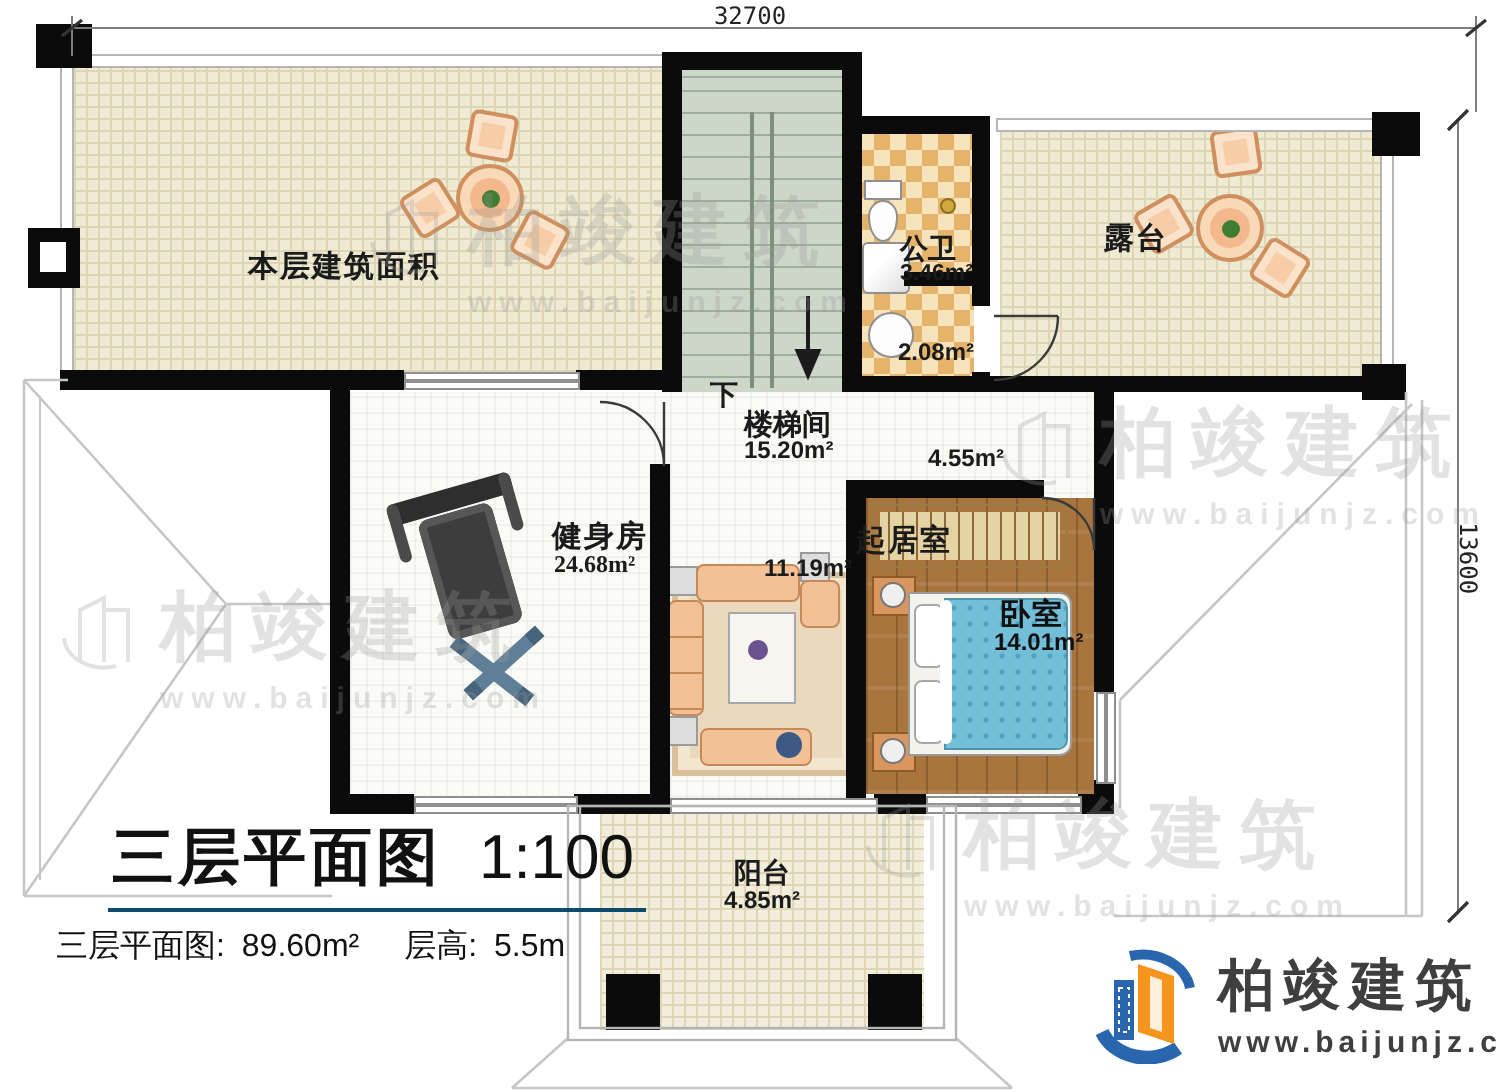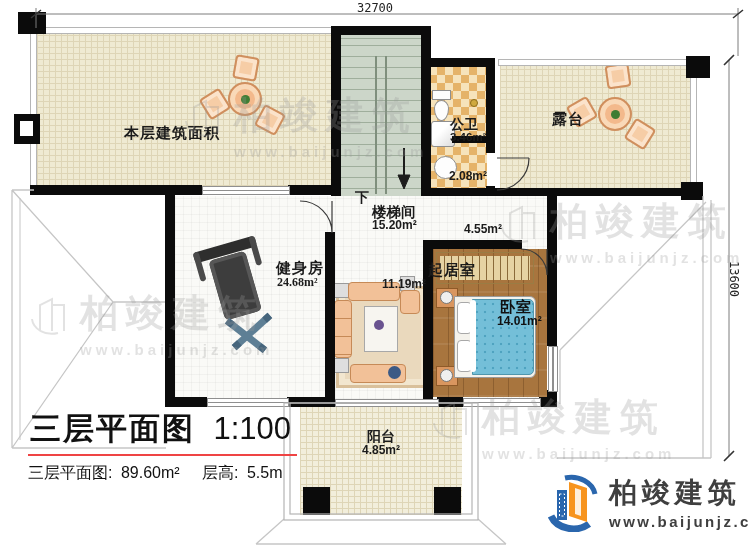--- a/index.html
+++ b/index.html
@@ -264,21 +264,21 @@
     <div class="wm-row">
       <svg width="44" height="46" viewBox="0 0 44 46" fill="none" stroke="#9a9a9a" stroke-width="2">
           <path d="M12,40 V14 L24,8 V40 M24,14 H36 V40 M4,28 A20,16 0 0 0 30,42"></path>
         </svg>
       <span class="wm-text">柏竣建筑</span>
     </div>
     <span class="wm-url">www.baijunjz.com</span>
   </div>
 
   <div class="abs" style="left:28px;top:408px;z-index:80;">
-    <div style="display:inline-block;border-bottom:2px solid #ef4444;padding:0 6px 4px 2px;">
+    <div style="display:inline-block;border-bottom:2px solid #0c4a6e;padding:0 6px 4px 2px;margin-left:26px;">
       <span style="font-size:31px;font-weight:bold;color:#111;letter-spacing:2px;">三层平面图</span>
       <span style="font-size:31px;color:#111;margin-left:14px;">1:100</span>
     </div>
     <div style="margin-top:7px;font-size:16px;color:#111;">
       <span>三层平面图:</span>
       <span style="margin-left:4px;">89.60m²</span>
       <span style="margin-left:18px;">层高:</span>
       <span style="margin-left:4px;">5.5m</span>
     </div>
   </div>

